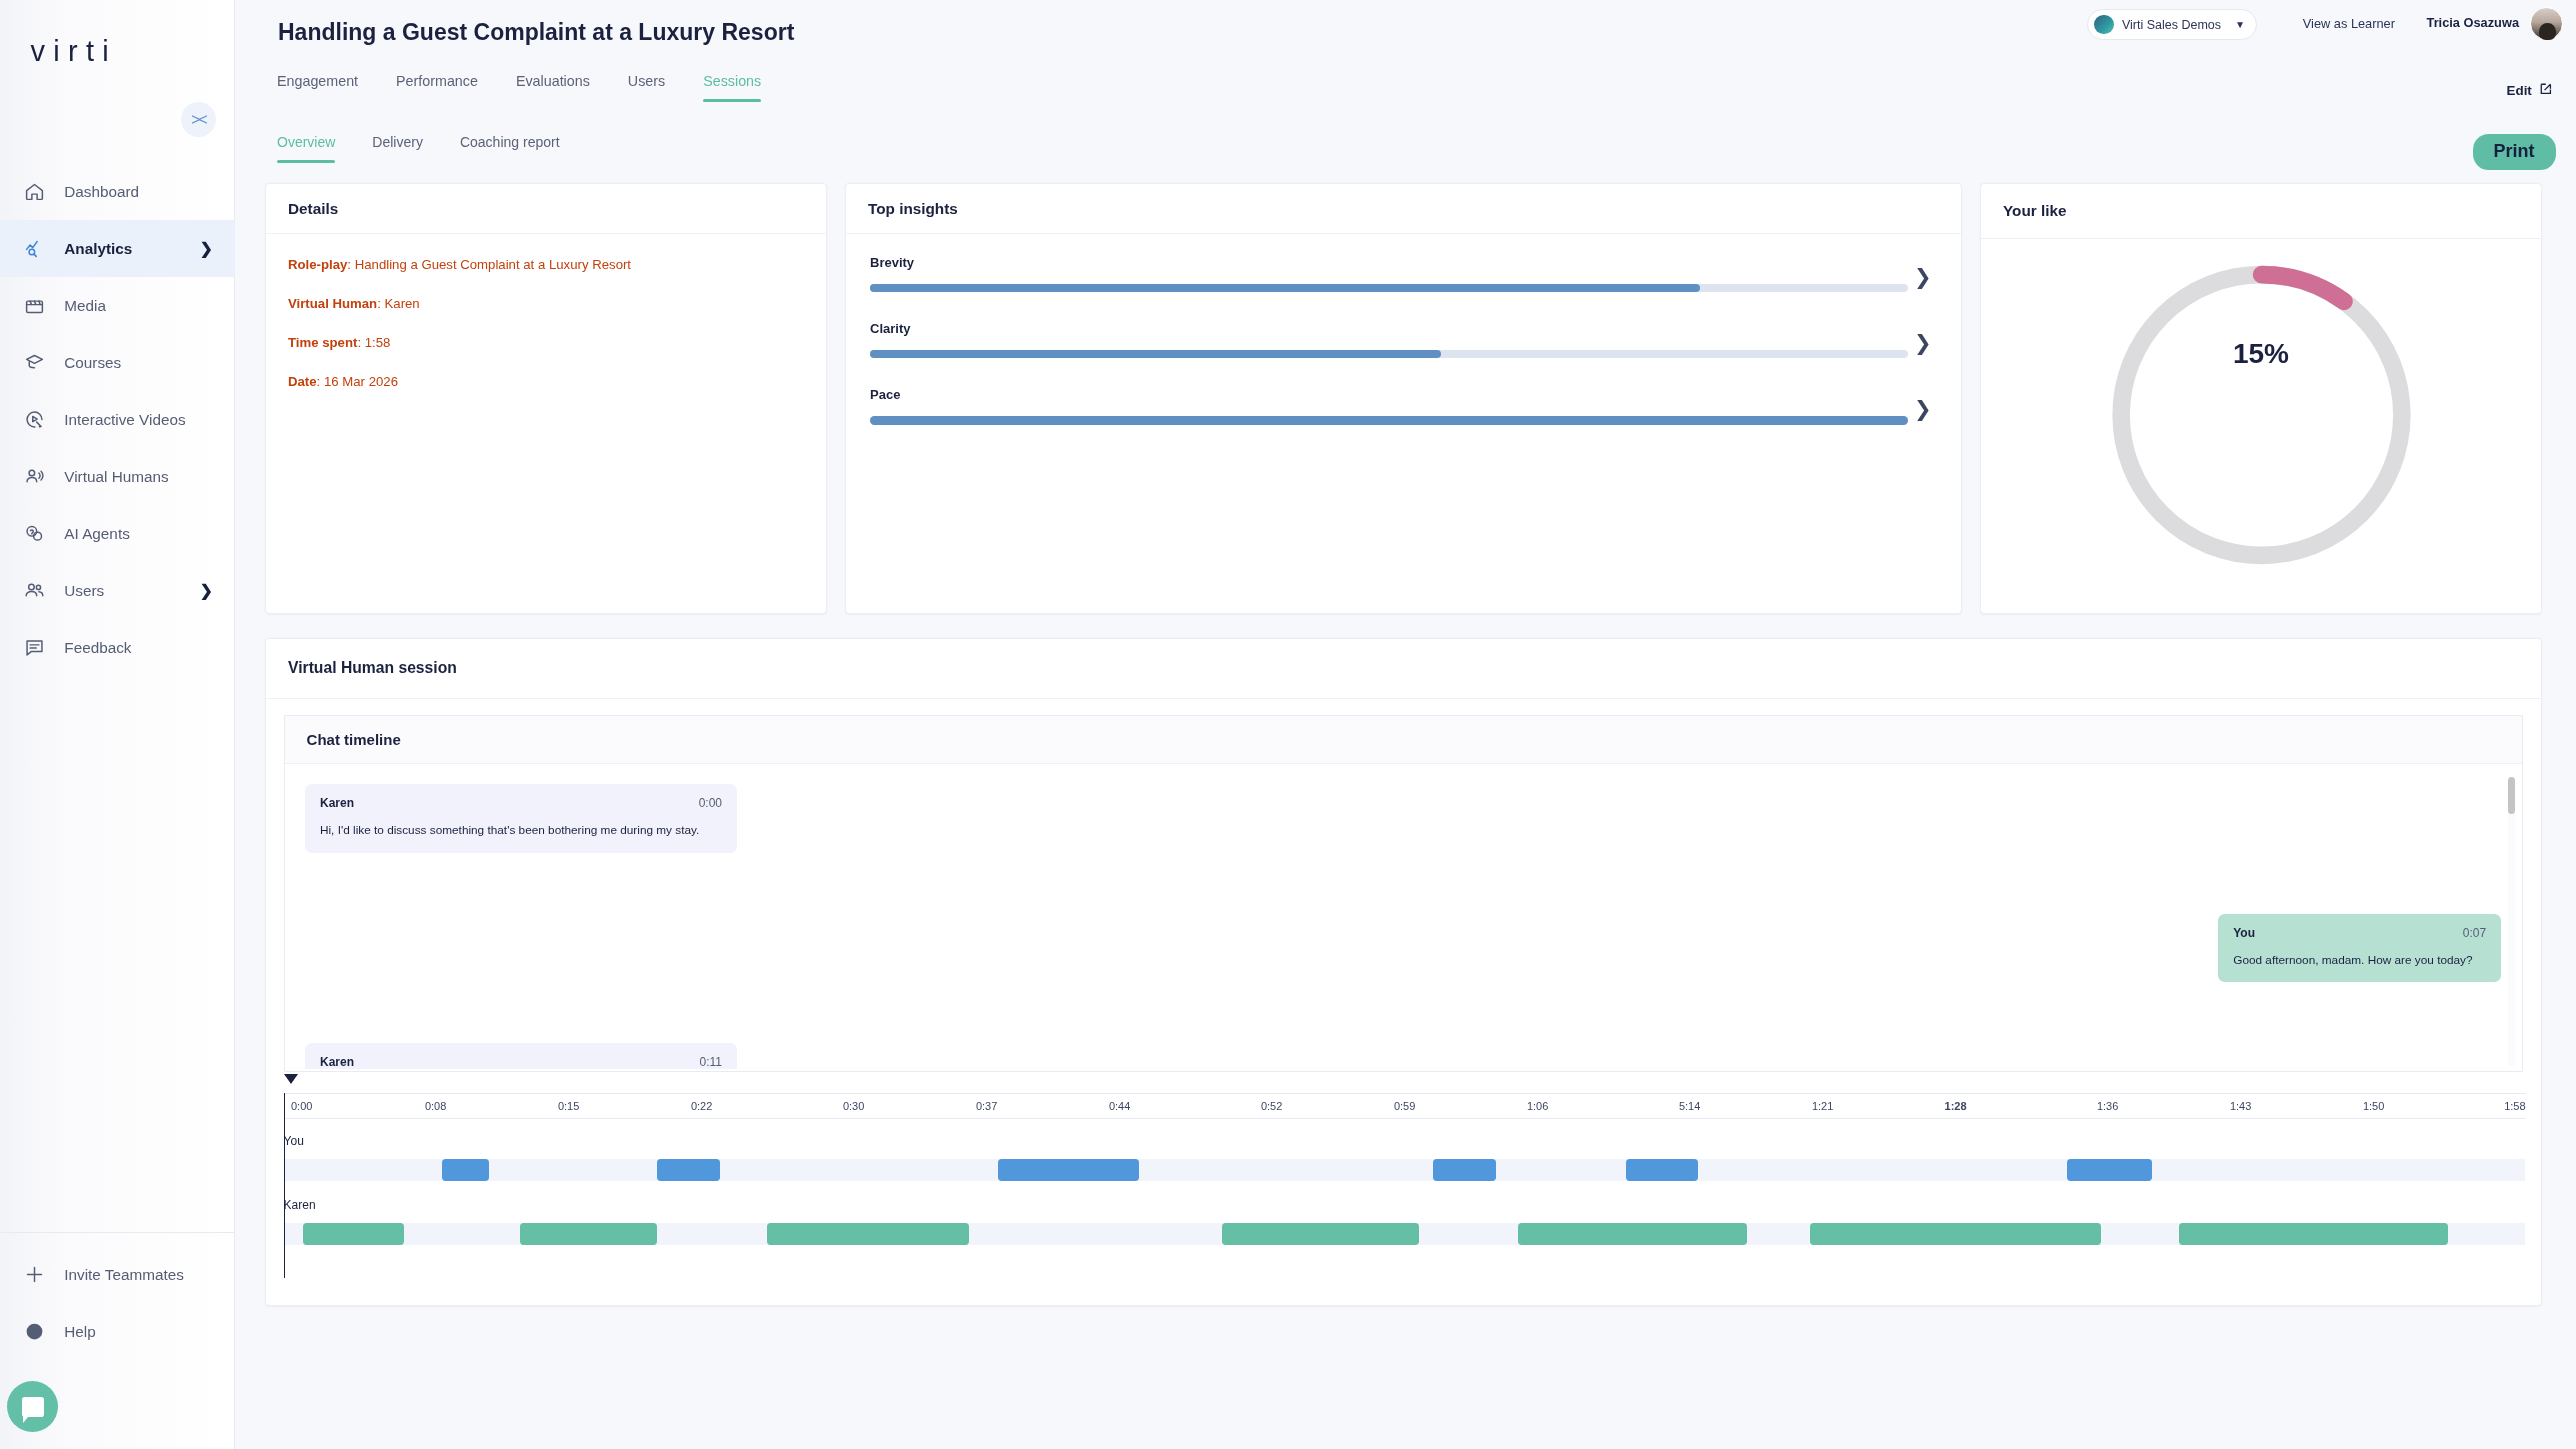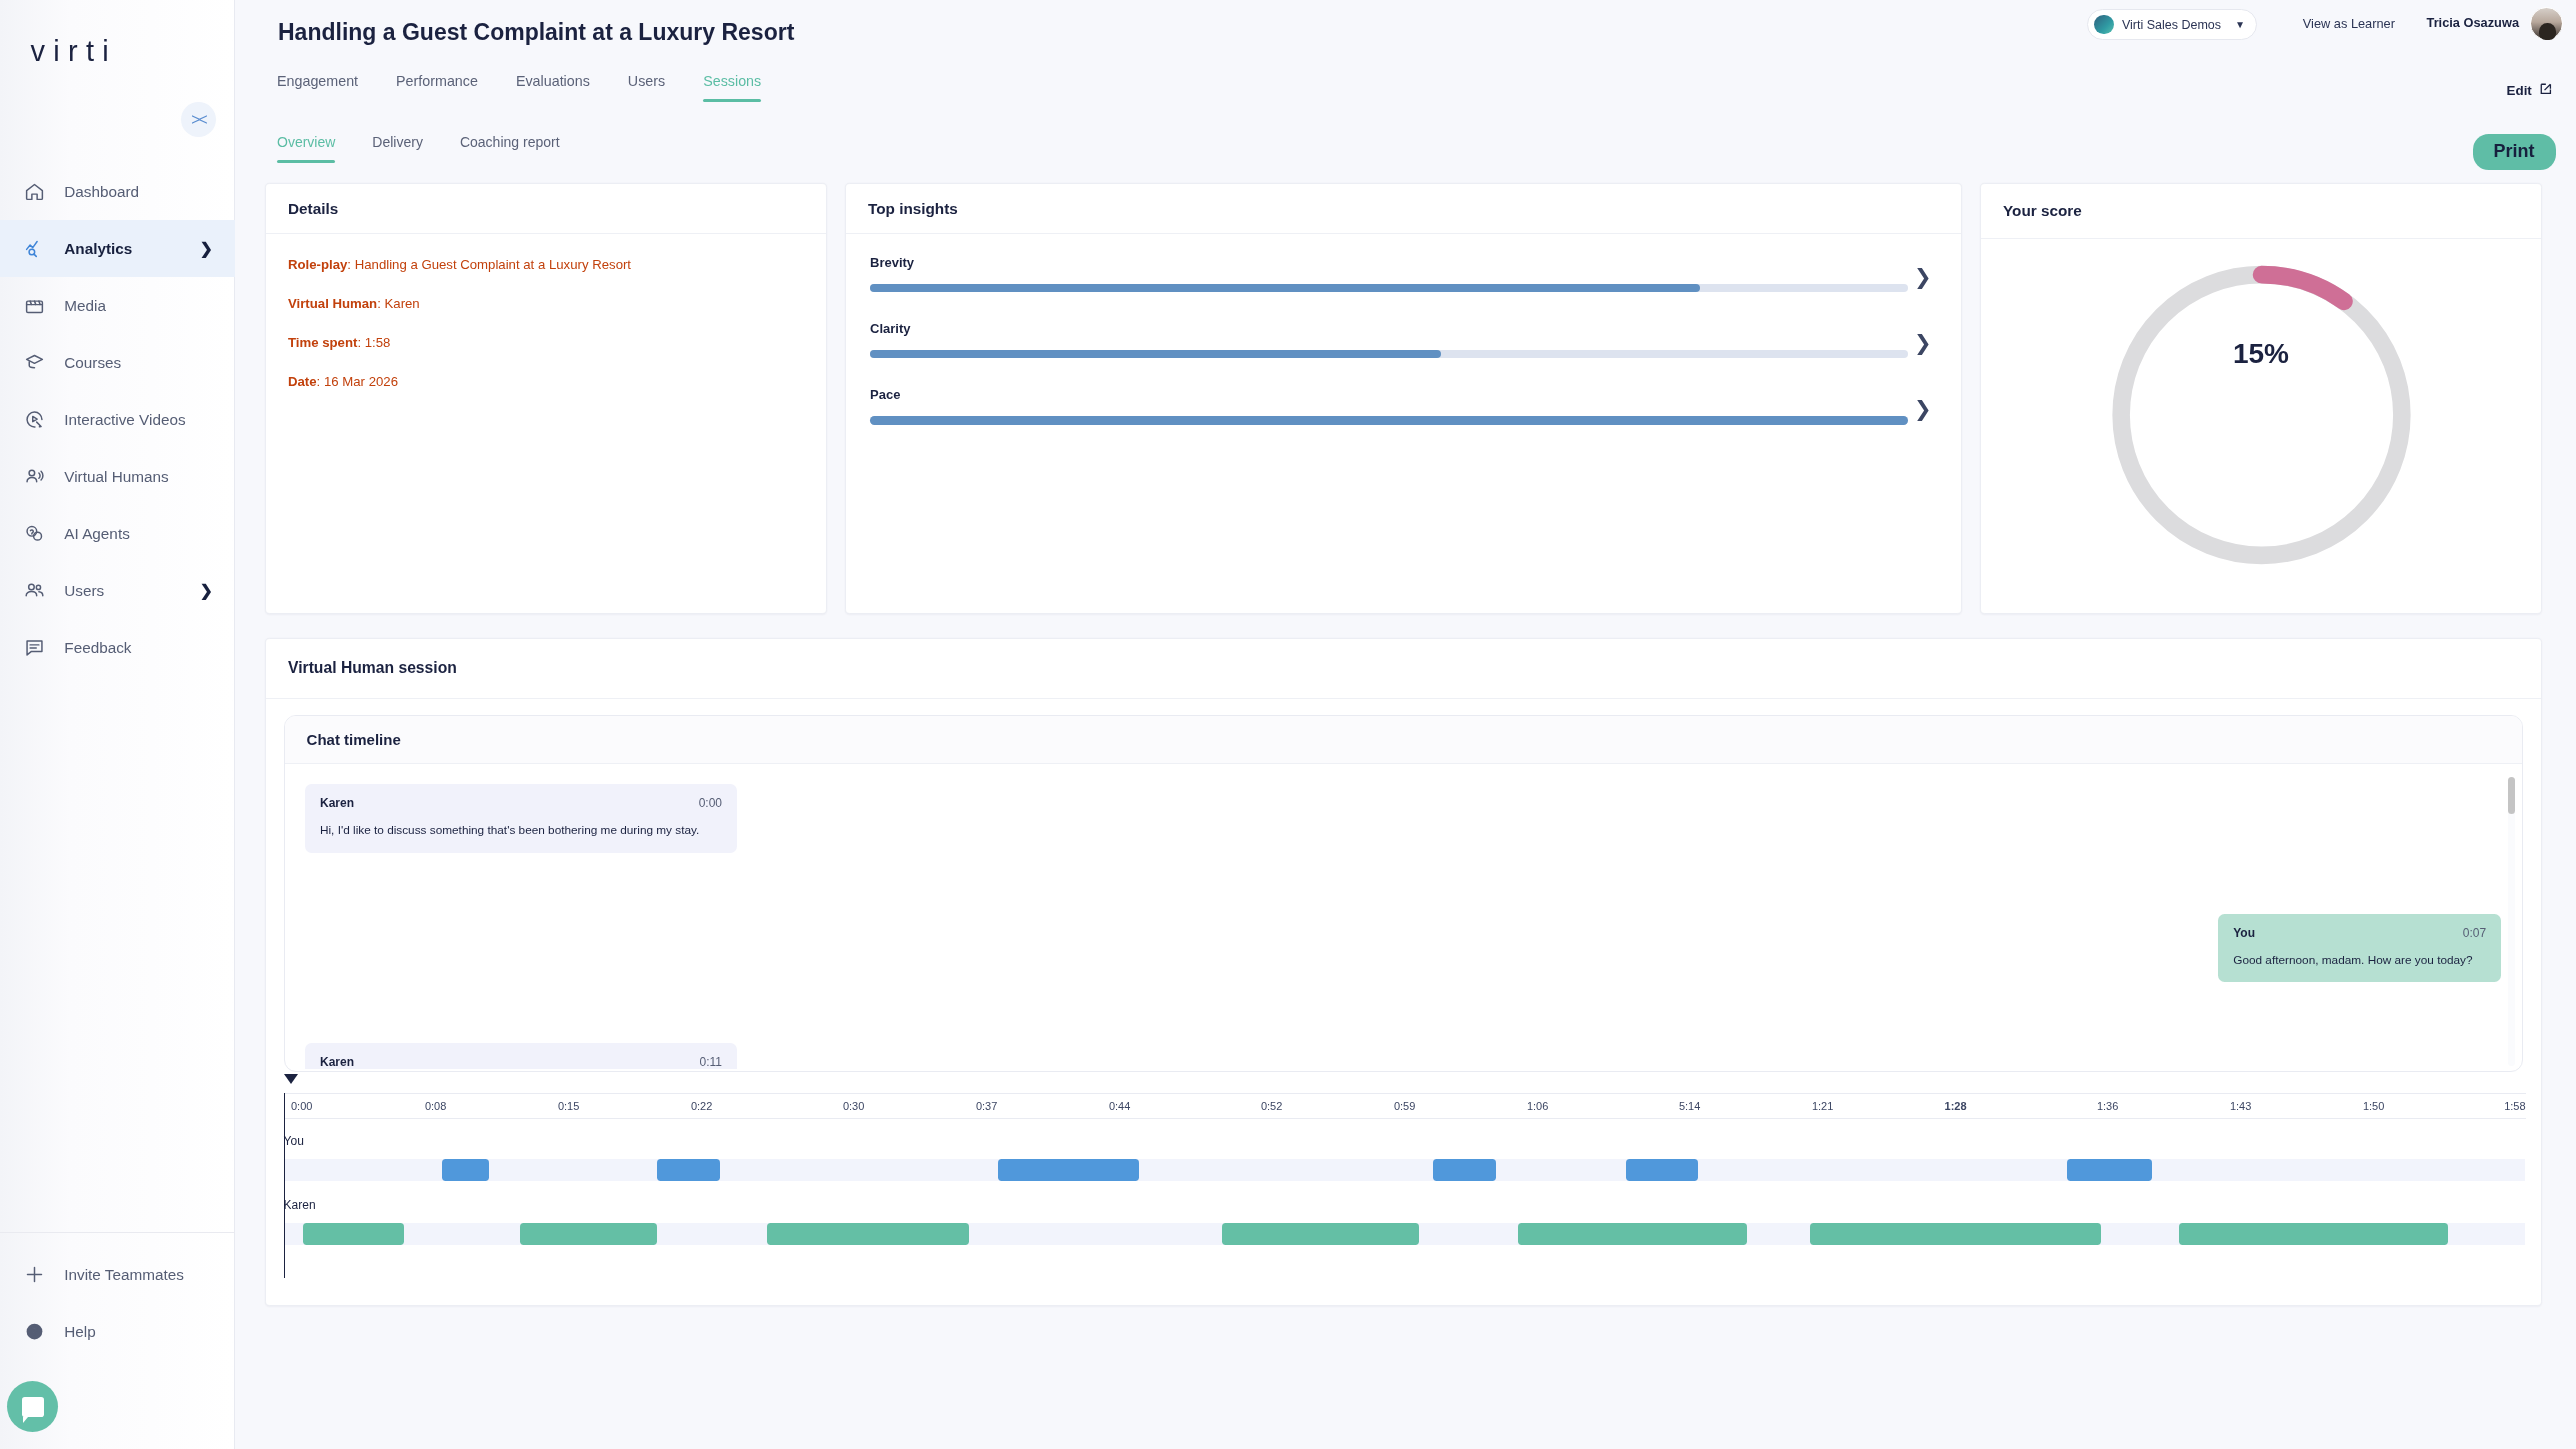--- a/index.html
+++ b/index.html
@@ -113,21 +113,21 @@
   #score-card { left: 1980px; top: 183px; width: 562px; height: 431px; }
   #score-card .card-head { padding-top: 17.6px; padding-bottom: 18.5px; }
   .score-wrap { position: relative; height: 352px; display:flex; align-items:center; justify-content:center; }
   .score-svg { width: 319px; height: 326px; }
   .score-value { position: absolute; font-size: 28px; font-weight: bold; color: #1b2240; top: 99px; left:0; right:0; text-align:center;}
 
   #session-card { left: 265px; top: 638px; width: 2277px; height: 668px; }
   #session-card .card-head { padding: 20.4px 22px; font-size: 15.7px; }
 
   .chat-panel { position: absolute; left: 17.6px; top: 76px; width: 2239px; height: 357px;
-    border: 0.9px solid #e9ebf2; border-radius: 12px; background: #fff; overflow: hidden; }
+    border: 0.9px solid #e9ebf2; border-radius: 1px; background: #fff; overflow: hidden; }
   .chat-panel-head { padding: 15px 22px; background: #fbfbfd; border-bottom: 0.9px solid #eef0f5; font-size: 15px; font-weight: bold; }
   .chat-scroll { position: relative; height: 305px; padding: 20.4px 20.4px 0 20.4px; overflow: hidden; }
   .msg { border-radius: 6.5px; padding: 12px 15px 14px 15px; width: 432px; }
   .msg-head { display: flex; justify-content: space-between; font-size: 12px; margin-bottom: 13px; }
   .msg-head .who { font-weight: bold; color:#1b2240; }
   .msg-head .ts { color: #555d74; }
   .msg-text { font-size: 11.8px; color: #1b2240; line-height: 1.3; }
   .msg.karen { background: #f1f2fb; }
   .msg.you { background: #b6e0d2; margin-left: auto; width: 283px; }
   .msg-gap { height: 61px; }
@@ -341,21 +341,21 @@
           <div class="insight-label">Pace</div>
           <div class="bar-track">
             <div class="bar-fill" style="width: 100%; background: rgb(96, 144, 194);"></div>
           </div>
           <div class="insight-chev">❯</div>
         </div>
       </div>
   </div>
 
   <div class="card" id="score-card">
-    <div class="card-head">Your score</div>
+    <div class="card-head">Your like</div>
     <div class="score-wrap">
       <svg class="score-svg" viewBox="0 0 200 200">
         <circle cx="100" cy="100" r="88" fill="none" stroke="#dcdcde" stroke-width="11"></circle>
         <circle id="score-arc" cx="100" cy="100" r="88" fill="none" stroke="#cf6f96" stroke-width="11" stroke-linecap="round" transform="rotate(-90 100 100)" stroke-dasharray="55.29203070318036 552.9203070318035"></circle>
       </svg>
       <div class="score-value">15%</div>
     </div>
   </div>
 
   <div class="card" id="session-card">

